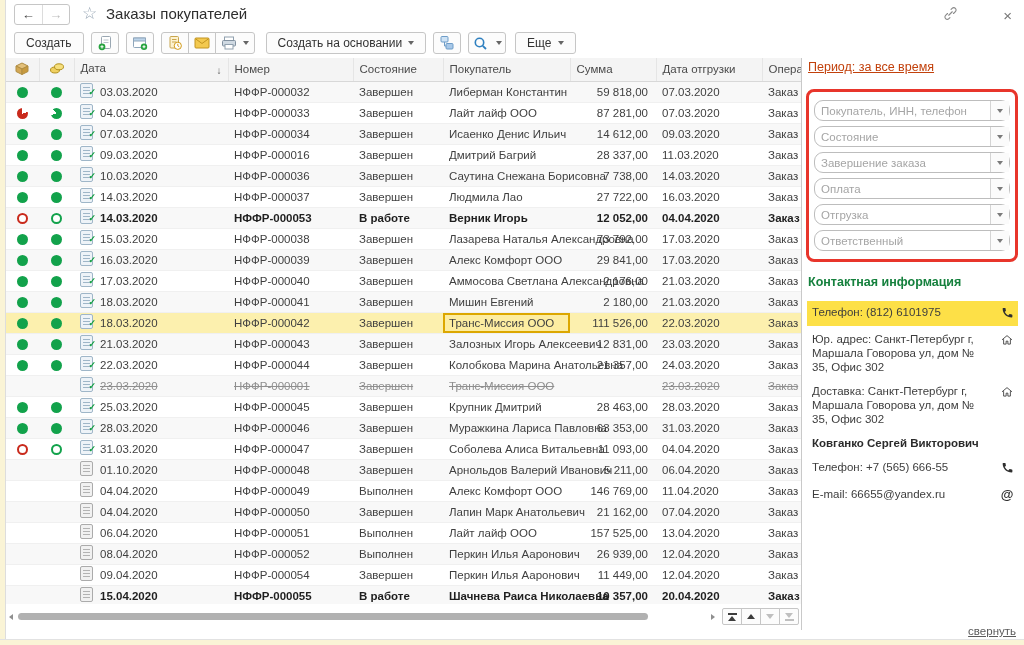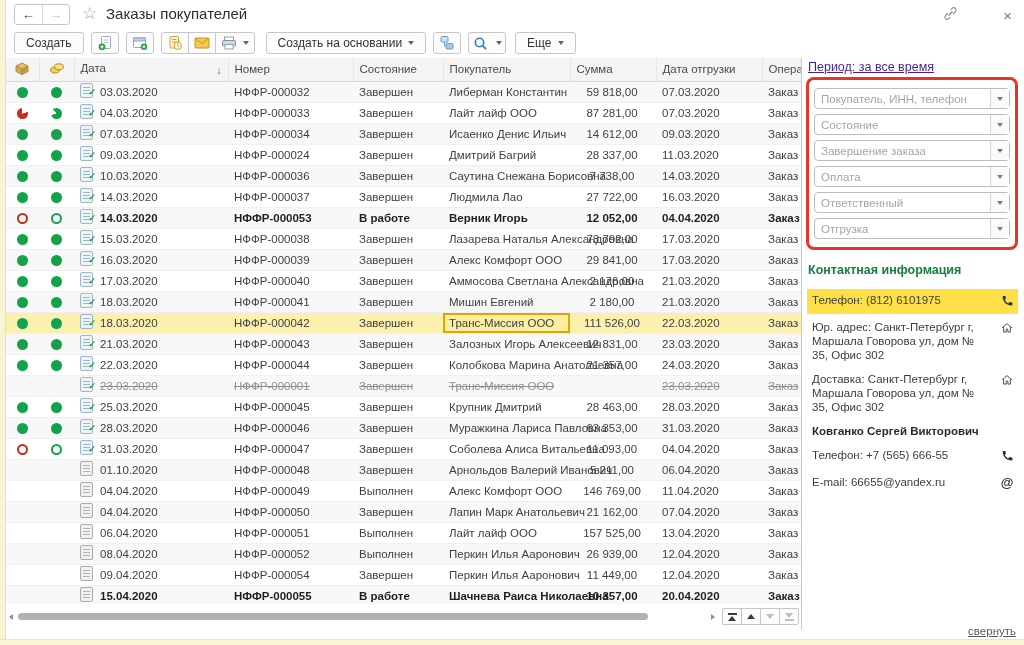--- a/index.html
+++ b/index.html
@@ -47,21 +47,21 @@
   
   .table-wrap{position:absolute;left:6px;top:58px;width:795px;height:546px;overflow:hidden}
   table{border-collapse:collapse;table-layout:fixed;width:795px;font-size:11.5px;color:#3f3f3f}
   thead th{height:23px;background:#f4f4f4;border-bottom:1px solid #d8d8d8;border-right:1px solid #e5e5e5;
            font-weight:400;color:#4a4a4a;text-align:left;padding:0 6px;overflow:hidden;white-space:nowrap;cursor:pointer;box-sizing:border-box}
   thead th.c-ico{text-align:center;padding:0}
   tbody tr{height:20.8px;border-bottom:1px solid #f0f0f0;cursor:pointer}
   tbody tr:nth-child(odd){background:#f8f8f8}
   tbody td{padding:0 6px;white-space:nowrap;overflow:hidden;line-height:20px}
   td.c-ico{text-align:center;padding:0}
-  td.c-sum{text-align:center;padding-right:8px}
+  td.c-sum{text-align:right;padding-right:8px}
   td.c-buyer{overflow:visible}
   .sort-arrow{float:right;font-size:10px;color:#555;margin-top:3px}
   tr.selected{background:#fcf0ae !important}
   tr.selected .c-buyer{box-shadow:inset 0 0 0 2px #dca700;background:#fdeda1;overflow:hidden}
   tr.bold{font-weight:700;color:#1f1f1f}
   tr.deleted{color:#8f8f8f;text-decoration:line-through}
 
   
   .circ{display:inline-block;width:11px;height:11px;border-radius:50%;vertical-align:middle;box-sizing:border-box}
   .circ.green{background:#12a24b}
@@ -93,23 +93,23 @@
   .tri.up{border-bottom:5px solid currentColor}
   .tri.down{border-top:5px solid currentColor}
   .tbar{width:9px;height:2px;background:currentColor}
   .vnav .en{color:#3c3c3c}
   .vnav .dis{color:#bfbfbf}
 
   .splitter{position:absolute;left:801px;top:58px;width:1px;height:572px;background:#c9c9c9;cursor:col-resize}
 
   
   .side{position:absolute;left:807px;top:58px;width:211px;height:578px;font-size:11.5px}
-  .period{display:inline-block;margin:2px 0 3px 1px;font-size:12.5px;color:#4c1d95;text-decoration:underline;cursor:pointer}
+  .period{display:inline-block;margin:2px 0 15px 1px;font-size:12.5px;color:#c2410c;text-decoration:underline;cursor:pointer}
   .filterbox{border:3px solid #e8352b;border-radius:8px;padding:3px 5px;margin-left:-1px}
-  .ffield{display:flex;height:21px;box-sizing:border-box;border:1px solid #bdbdbd;border-radius:4px;background:#fff;margin:5px 0}
+  .ffield{display:flex;height:21px;box-sizing:border-box;border:1px solid #bdbdbd;border-radius:9px;background:#fff;margin:5px 0}
   .ffield input{flex:1;min-width:0;border:none;outline:none;padding:0 6px;font-size:11.5px;color:#333;font-family:inherit;background:none}
   .ffield input::placeholder{color:#a5a5a5}
   .ffield .dd{width:19px;border:none;border-left:1px solid #d4d4d4;background:#fbfbfb;display:flex;align-items:center;justify-content:center;cursor:pointer;padding:0}
   .ffield .dd .caret{margin:0;border-top-color:#7a7a7a}
   .contact{margin-top:13px}
   .ctitle{color:#15803d;font-size:12.5px;margin:0 0 12px 1px;font-weight:700}
   .citem{display:flex;align-items:flex-start;padding:4px 3px 4px 5px;line-height:14px;color:#3d3d3d;margin-bottom:2px;cursor:pointer}
   .citem .c-text{flex:1;padding-right:6px}
   .citem .c-icon{flex:none;width:16px;text-align:center;margin-top:1px}
   .citem.hl{background:#fde047}
@@ -279,21 +279,21 @@
     <td><span class="v-status">Завершен</span></td>
     <td class="c-buyer"><span class="v-buyer">Исаенко Денис Ильич</span></td>
     <td class="c-sum"><span class="v-sum">14 612,00</span></td>
     <td><span class="v-ship">09.03.2020</span></td>
     <td><span class="v-op">Заказ</span></td>
   </tr>
         <tr>
     <td class="c-ico"><span class="circ green"></span></td>
     <td class="c-ico"><span class="circ green"></span></td>
     <td class="c-date"><span class="doc posted"></span><span class="v-date">09.03.2020</span></td>
-    <td><span class="v-num">НФФР-000024</span></td>
+    <td><span class="v-num">НФФР-000016</span></td>
     <td><span class="v-status">Завершен</span></td>
     <td class="c-buyer"><span class="v-buyer">Дмитрий Багрий</span></td>
     <td class="c-sum"><span class="v-sum">28 337,00</span></td>
     <td><span class="v-ship">11.03.2020</span></td>
     <td><span class="v-op">Заказ</span></td>
   </tr>
         <tr>
     <td class="c-ico"><span class="circ green"></span></td>
     <td class="c-ico"><span class="circ green"></span></td>
     <td class="c-date"><span class="doc posted"></span><span class="v-date">10.03.2020</span></td>
@@ -573,27 +573,27 @@
           <span class="caret"></span>
         </button>
   </div>
       <div class="ffield">
     <input placeholder="Оплата" style="">
     <button class="dd">
           <span class="caret"></span>
         </button>
   </div>
       <div class="ffield">
-    <input placeholder="Ответственный" style="">
+    <input placeholder="Отгрузка" style="">
     <button class="dd">
           <span class="caret"></span>
         </button>
   </div>
       <div class="ffield">
-    <input placeholder="Отгрузка" style="">
+    <input placeholder="Ответственный" style="">
     <button class="dd">
           <span class="caret"></span>
         </button>
   </div>
     </div>
 
   <div class="contact">
     <h2 class="ctitle">Контактная информация</h2>
     <div>
         <div class="citem hl">

